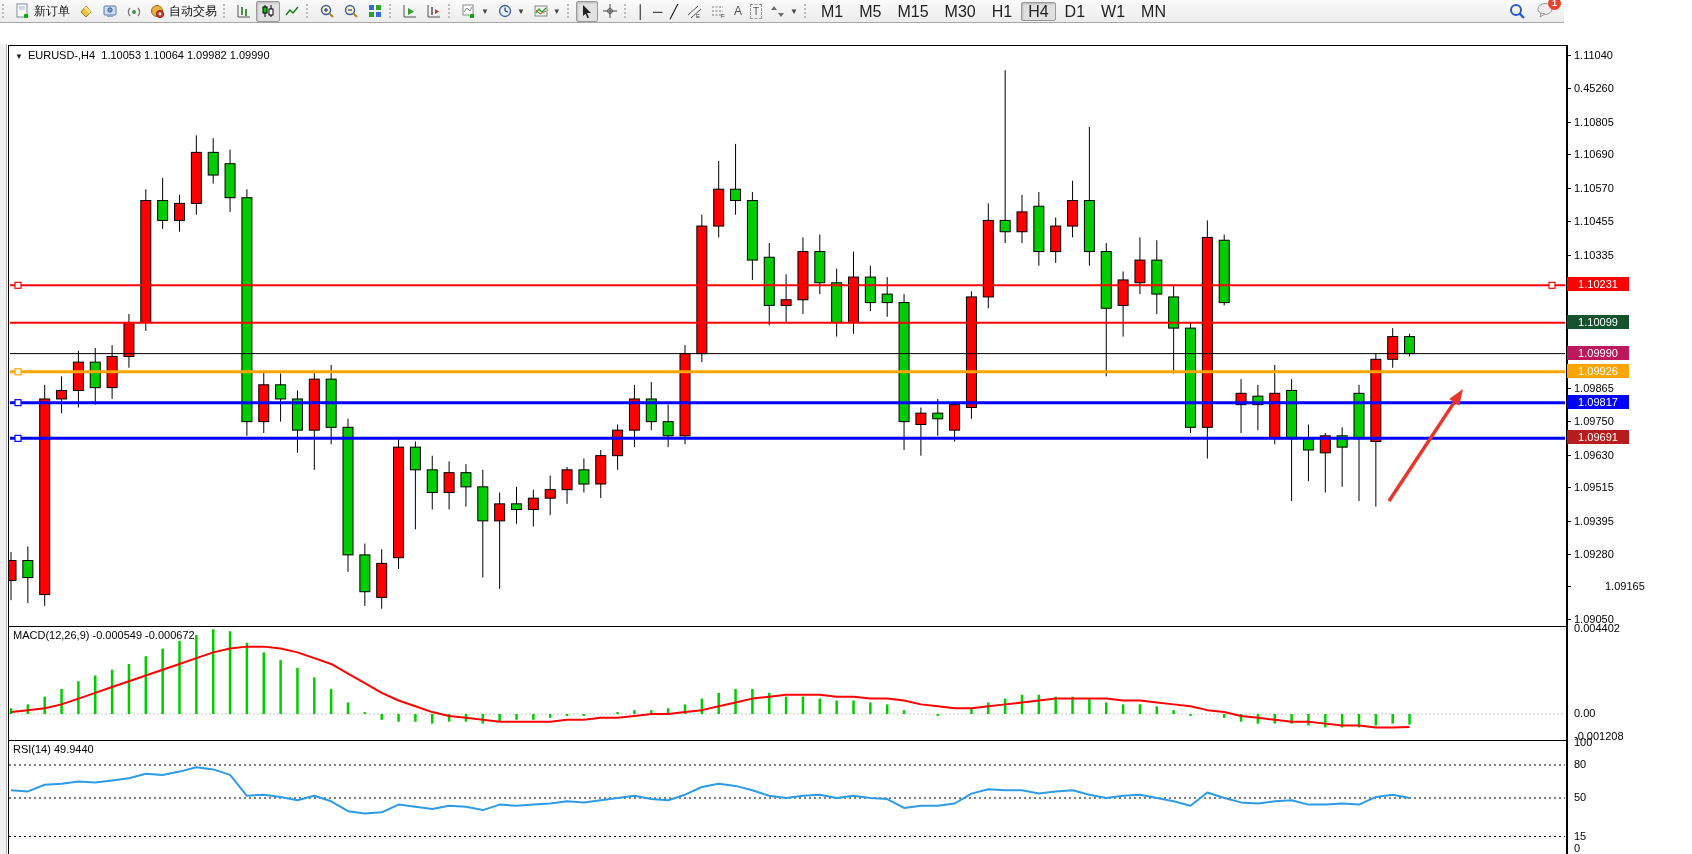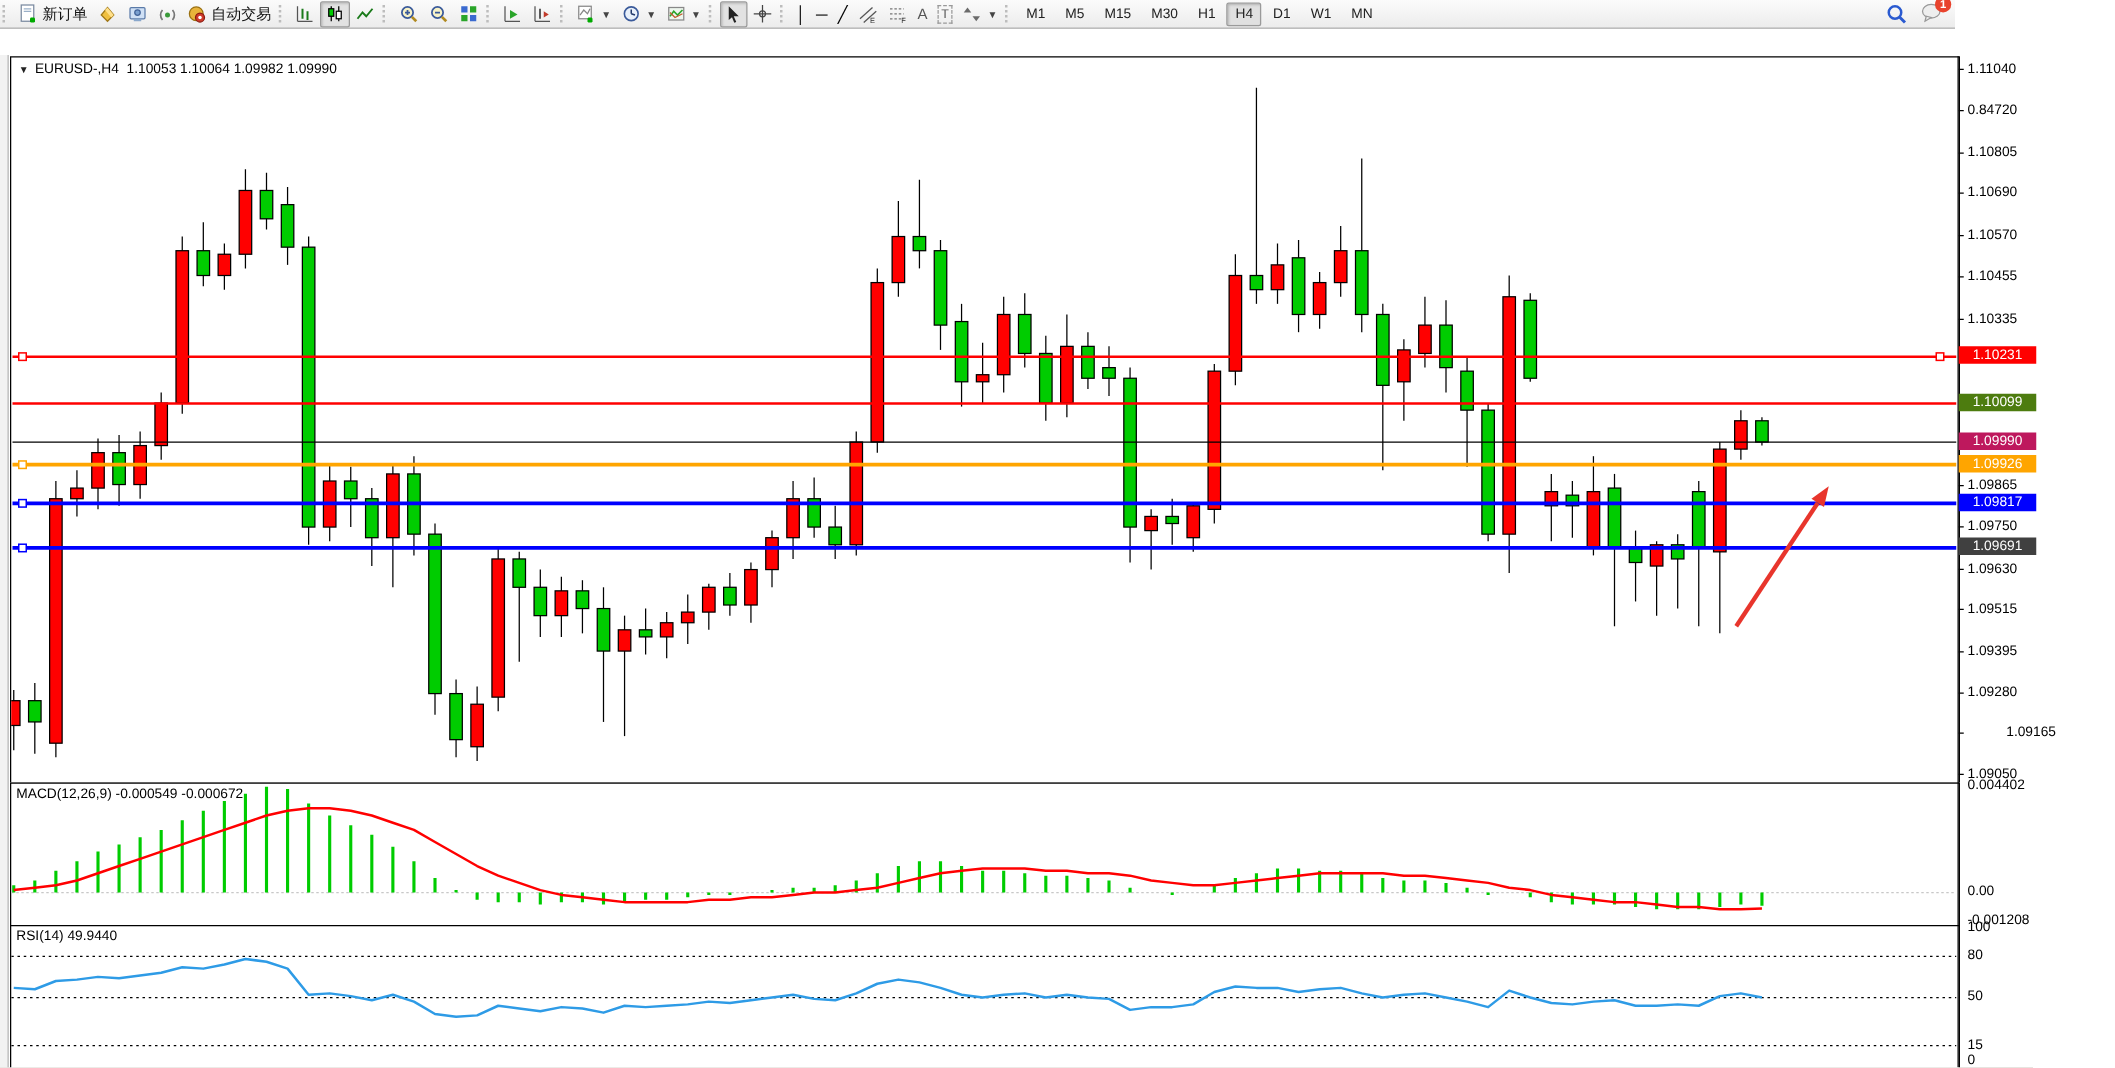--- a/index.html
+++ b/index.html
@@ -10,21 +10,21 @@
            background:linear-gradient(#fbfbfb,#ececec);border-bottom:1px solid #a8a8a8;
            display:flex;align-items:center;white-space:nowrap;z-index:50;}
   .tbtn{display:inline-flex;align-items:center;gap:3px;height:19px;padding:0 3px;
         border:1px solid transparent;border-radius:2px;}
   .tbtn.pressed{border:1px solid #9a9a9a;background:#e2e2e2;box-shadow:inset 1px 1px 2px rgba(0,0,0,.18);}
   .tbtn .cap{font-size:12px;color:#111;}
   .grip{width:3px;height:14px;border-left:2px dotted #bdbdbd;margin:0 4px 0 2px;}
   .caret{font-size:8px;color:#444;margin-left:1px;}
   .glyph{font-size:13px;line-height:13px;}
   .tfbtn{display:inline-block;height:17px;line-height:17px;padding:0 6px;margin:0 1px;
-         border:1px solid transparent;border-radius:2px;color:#222;font-size:11px;}
+         border:1px solid transparent;border-radius:2px;color:#222;font-size:16px;}
   .tfbtn.active{border:1px solid #9a9a9a;background:#e0e0e0;box-shadow:inset 1px 1px 2px rgba(0,0,0,.2);}
   #tb-right{margin-left:auto;display:flex;align-items:center;margin-right:10px;gap:10px;}
   #chat-badge{position:absolute;top:-5px;right:-7px;width:13px;height:13px;border-radius:50%;
               background:#e8432d;color:#fff;font-size:9px;line-height:13px;text-align:center;font-weight:bold;}
   
   #chartwin{position:absolute;left:0;top:22px;width:1692px;height:584px;background:#fff;padding-left:40px;}
   #left-edge{position:absolute;left:0;top:22px;width:6px;height:832px;border-right:1px solid #b5b5b5;
              background:#f2f2f2;z-index:5;}
   #symbol-title{position:absolute;left:12px;top:27px;z-index:20;background:#fff;padding:0 3px;
                 font-size:11px;color:#000;}
@@ -729,29 +729,29 @@
         <line x1="0" y1="95.5" x2="1556" y2="95.5" stroke="#000" stroke-width="1" stroke-dasharray="2,3"></line>
         <polyline points="2,49.299999999999955 18.85,50.39999999999998 35.7,43.799999999999955 52.550000000000004,42.700000000000045 69.4,40.5 86.25,41.60000000000002 103.10000000000001,39.39999999999998 119.95000000000002,37.200000000000045 136.8,32.799999999999955 153.65,33.89999999999998 170.5,30.600000000000023 187.35000000000002,26.200000000000045 204.20000000000002,28.399999999999977 221.05,33.89999999999998 237.90000000000003,54.799999999999955 254.75,53.700000000000045 271.6,55.89999999999998 288.45000000000005,59.200000000000045 305.3,54.799999999999955 322.15000000000003,60.299999999999955 339,70.20000000000005 355.85,72.39999999999998 372.70000000000005,71.29999999999995 389.55,63.60000000000002 406.40000000000003,65.79999999999995 423.25000000000006,68 440.1,64.70000000000005 456.95000000000005,65.79999999999995 473.80000000000007,69.10000000000002 490.65000000000003,63.60000000000002 507.5,64.70000000000005 524.35,63.60000000000002 541.2,62.5 558.0500000000001,60.299999999999955 574.9000000000001,61.39999999999998 591.75,59.200000000000045 608.6,57 625.45,54.799999999999955 642.3000000000001,58.10000000000002 659.1500000000001,59.200000000000045 676,53.700000000000045 692.85,46 709.7,42.700000000000045 726.5500000000001,44.89999999999998 743.4000000000001,49.299999999999955 760.2500000000001,54.799999999999955 777.1,57 793.95,54.799999999999955 810.8000000000001,53.700000000000045 827.6500000000001,57 844.5000000000001,54.799999999999955 861.35,57 878.2,58.10000000000002 895.0500000000001,66.89999999999998 911.9000000000001,64.70000000000005 928.7500000000001,64.70000000000005 945.6000000000001,62.5 962.45,52.60000000000002 979.3000000000001,48.200000000000045 996.1500000000001,49.299999999999955 1013.0000000000001,49.299999999999955 1029.8500000000001,52.60000000000002 1046.7,50.39999999999998 1063.5500000000002,49.299999999999955 1080.4,53.700000000000045 1097.25,57 1114.1000000000001,54.799999999999955 1130.95,53.700000000000045 1147.8000000000002,57 1164.65,60.299999999999955 1181.5,64.70000000000005 1198.3500000000001,51.5 1215.2,57 1232.0500000000002,61.39999999999998 1248.9,62.5 1265.75,60.299999999999955 1282.6000000000001,59.200000000000045 1299.45,63.60000000000002 1316.3000000000002,63.60000000000002 1333.15,62.5 1350,63.60000000000002 1366.8500000000001,55.89999999999998 1383.7,53.700000000000045 1400.5500000000002,57.0616" fill="none" stroke="#2E9BE6" stroke-width="2" stroke-linejoin="round"></polyline>
       </svg>
 
   <div class="ind-label" style="top:607px;">MACD(12,26,9) -0.000549 -0.000672</div>
   <div class="ind-label" style="top:721px;">RSI(14) 49.9440</div>
 
   <div id="paxis-line"></div>
   <div id="paxis-labels">
         <div class="tag" style="top: 255.311px; background: rgb(255, 0, 0);">1.10231</div>
-        <div class="tag" style="top: 292.726px; background: #4d7c0f;">1.10099</div>
+        <div class="tag" style="top: 292.726px; background: #14532d;">1.10099</div>
         <div class="tag" style="top: 323.622px; background: #be185d;">1.09990</div>
         <div class="tag" style="top: 341.763px; background: rgb(255, 165, 0);">1.09926</div>
         <div class="tag" style="top: 372.659px; background: rgb(0, 0, 255);">1.09817</div>
-        <div class="tag" style="top: 408.374px; background: #404040;">1.09691</div>
+        <div class="tag" style="top: 408.374px; background: #b91c1c;">1.09691</div>
         <div class="ptick" style="top: 33px;"></div>
         <div class="plabel" style="top: 27px;">1.11040</div>
         <div class="ptick" style="top: 65.5967px;"></div>
-        <div class="plabel" style="top: 59.5967px;">0.84720</div>
+        <div class="plabel" style="top: 59.5967px;">0.45260</div>
         <div class="ptick" style="top: 99.6107px;"></div>
         <div class="plabel" style="top: 93.6107px;">1.10805</div>
         <div class="ptick" style="top: 132.208px;"></div>
         <div class="plabel" style="top: 126.207px;">1.10690</div>
         <div class="ptick" style="top: 166.221px;"></div>
         <div class="plabel" style="top: 160.221px;">1.10570</div>
         <div class="ptick" style="top: 198.818px;"></div>
         <div class="plabel" style="top: 192.818px;">1.10455</div>
         <div class="ptick" style="top: 232.832px;"></div>
         <div class="plabel" style="top: 226.832px;">1.10335</div>

